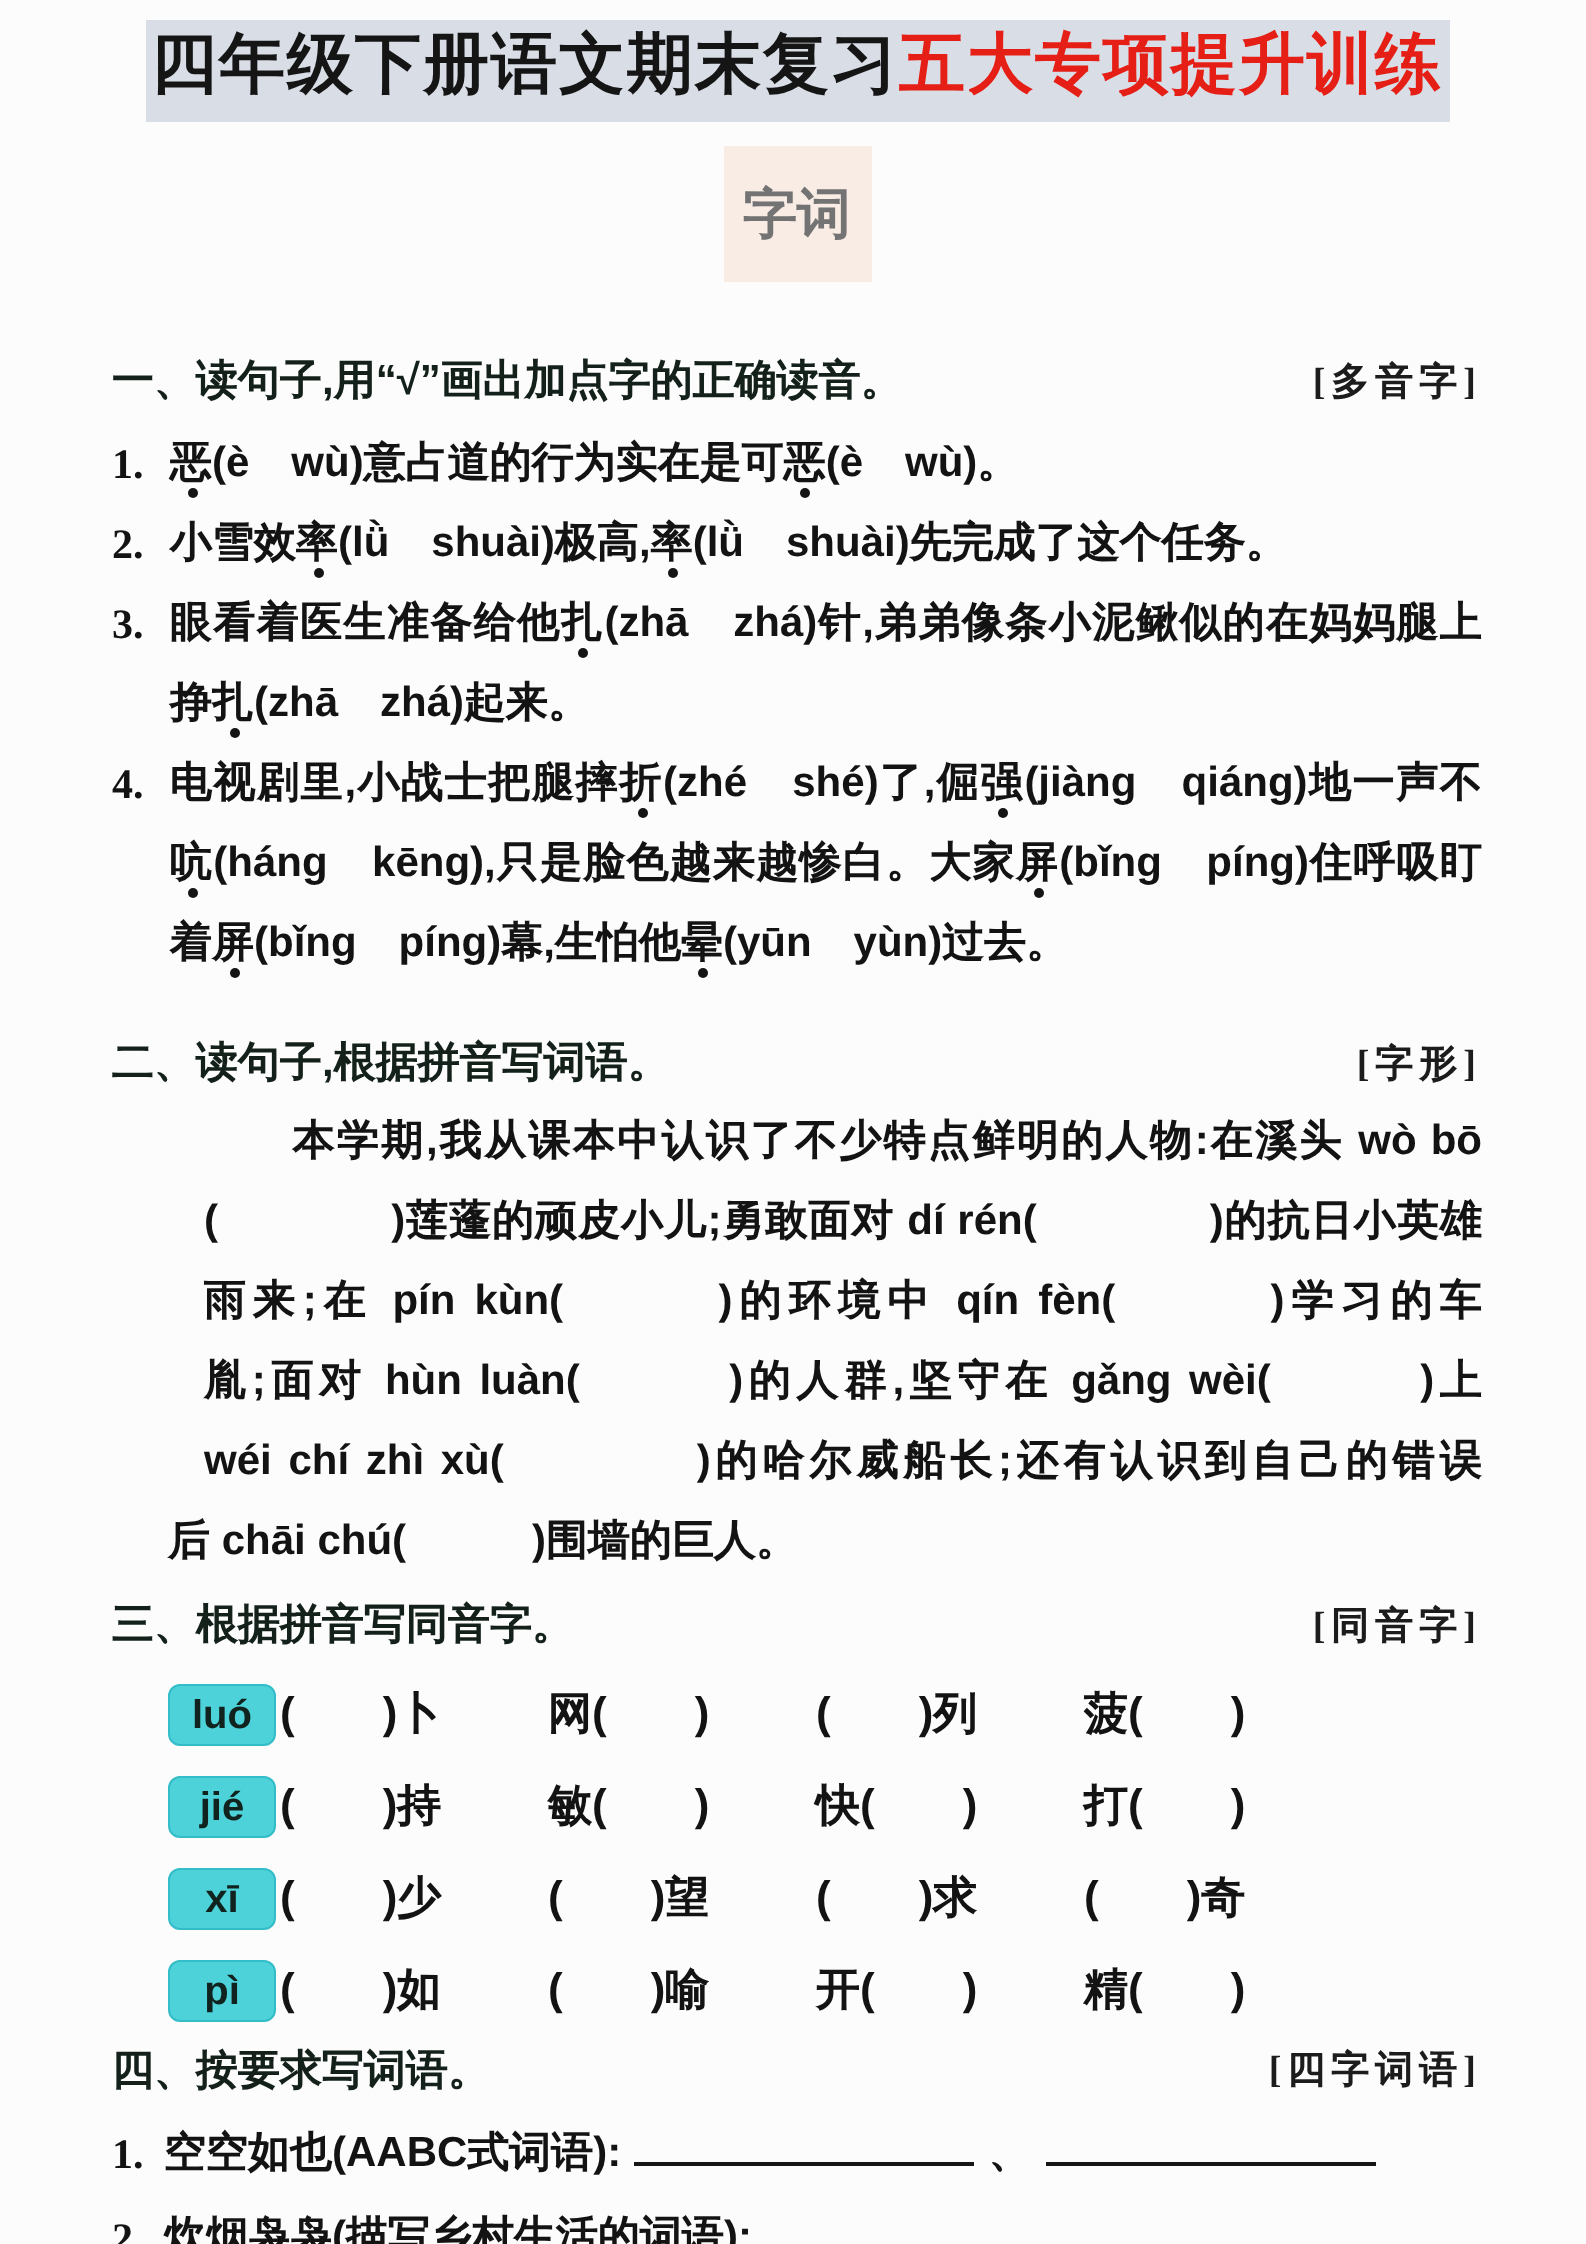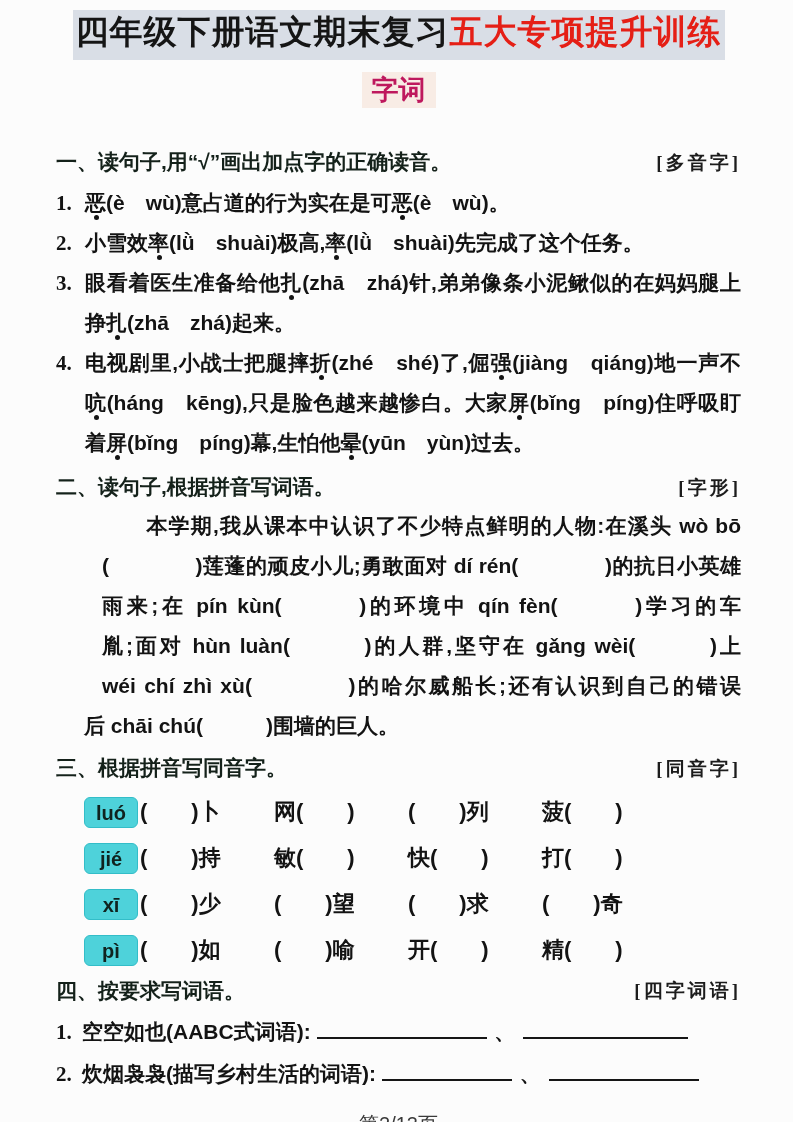--- a/index.html
+++ b/index.html
@@ -12,27 +12,27 @@
   }
   .page{padding:10px 52px 0 56px;box-sizing:border-box;}
 
   
   .title-row{text-align:center;line-height:40px;}
   .title-hl{background:#d9dee6;padding:2px 3px;display:inline-block;text-align:right;}
   .t-black,.t-red{font-size:33px;font-weight:bold;letter-spacing:1px;}
   .t-black{color:#151515;}
   .t-red{color:#e51f16;}
   .subtitle-row{text-align:center;margin-top:12px;line-height:36px;}
-  .subtitle{font-size:27px;font-weight:bold;color:#be185d;background:#f8ece5;padding:0 10px;display:inline-block;}
+  .subtitle{font-size:27px;font-weight:bold;color:#737373;background:#f8ece5;padding:16px 10px;display:inline-block;}
 
   
   .sec-head{display:flex;justify-content:space-between;align-items:baseline;
     font-size:21px;font-weight:bold;color:#14211a;line-height:28px;}
   .sec-head.s1{margin-top:36px;}
-  .sec-head.s2{margin-top:10px;}
+  .sec-head.s2{margin-top:26px;}
   .sec-head.s3{margin-top:8px;}
   .sec-head.s4{margin-top:4px;align-items:flex-end;}
   .sec-tag{font-family:"Liberation Serif","DejaVu Serif",serif;font-weight:600;
     font-size:19px;letter-spacing:3px;color:#1c1c1c;white-space:nowrap;}
 
   
   .q-list{margin-top:6px;}
   .q-item{position:relative;padding-left:29px;font-size:21px;font-weight:bold;
     line-height:40px;text-align:justify;}
   .q-num{position:absolute;left:0;top:0;font-family:"Liberation Serif","DejaVu Serif",serif;

